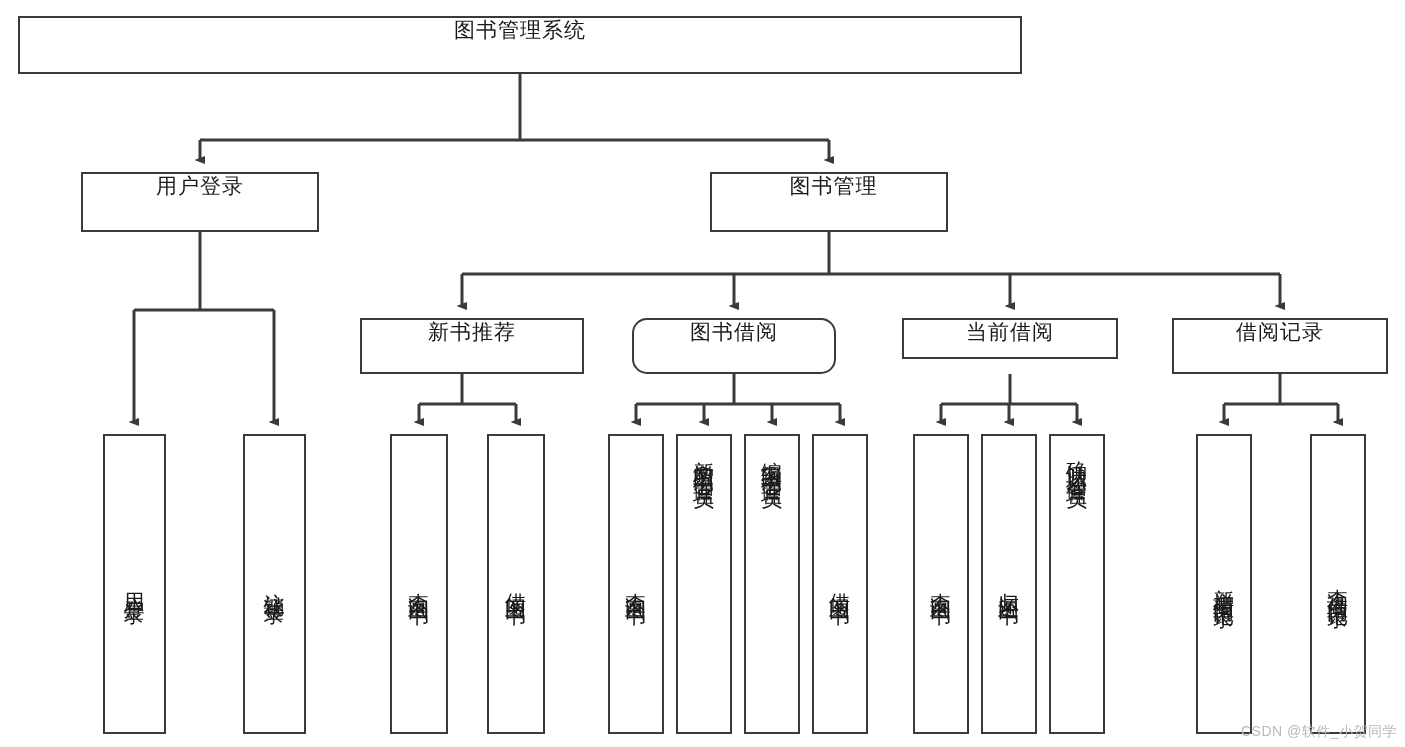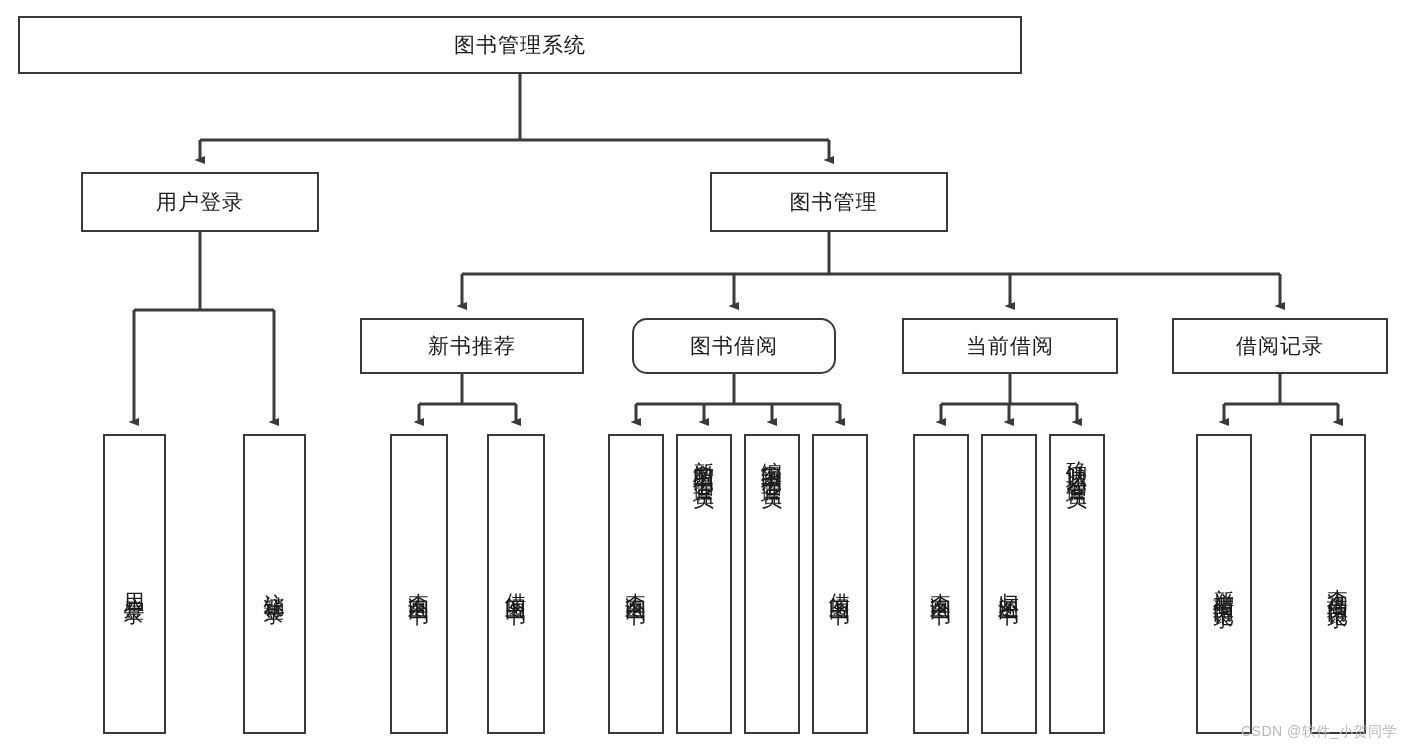--- a/index.html
+++ b/index.html
@@ -25,21 +25,21 @@
     width: 1405px;
     height: 747px;
     pointer-events: none;
   }
   .node {
     position: absolute;
     box-sizing: border-box;
     background: #ffffff;
     border: 2px solid #3a3a3a;
     display: flex;
-    align-items: center;
+    align-items: flex-start;
     justify-content: center;
     color: #1b1b1b;
     z-index: 2;
   }
   .node-label {
     font-size: 21px;
     line-height: 1.15;
     letter-spacing: 1px;
     white-space: nowrap;
     color: #1a1a1a;
@@ -138,21 +138,21 @@
   <div class="node" style="left:710px; top:172px; width:238px; height:60px;padding-left:9px;">
     <span class="node-label">图书管理</span>
   </div>
 
   <div class="node" style="left:360px; top:318px; width:224px; height:56px;">
     <span class="node-label">新书推荐</span>
   </div>
   <div class="node" style="left:632px; top:318px; width:204px; height:56px;border-radius:15px;">
     <span class="node-label">图书借阅</span>
   </div>
-  <div class="node" style="left:902px; top:318px; width:216px; height:56px;">
+  <div class="node" style="left:902px; top:318px; width:216px; height:41px;">
     <span class="node-label">当前借阅</span>
   </div>
   <div class="node" style="left:1172px; top:318px; width:216px; height:56px;">
     <span class="node-label">借阅记录</span>
   </div>
 
   <div class="node vertical centered" style="left:103px; top:434px; width:63px; height:300px;">
     <span class="node-label">用户登录</span>
   </div>
   <div class="node vertical centered" style="left:243px; top:434px; width:63px; height:300px;">

